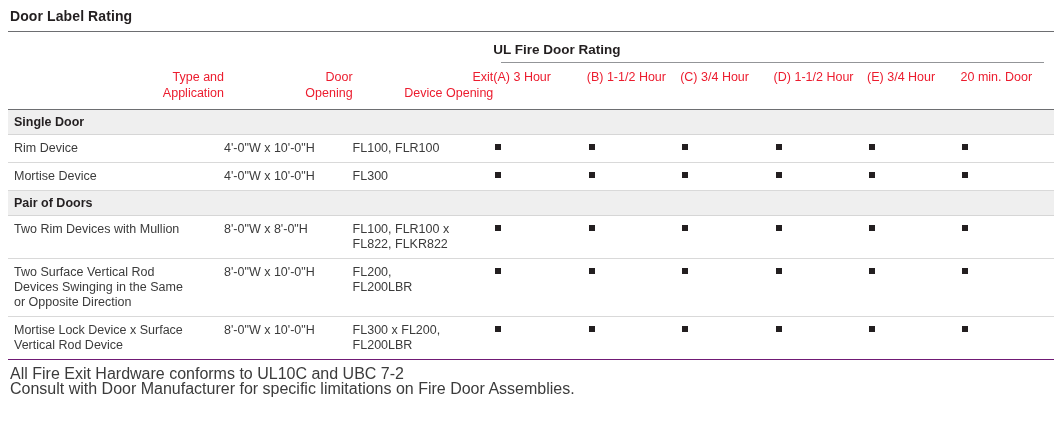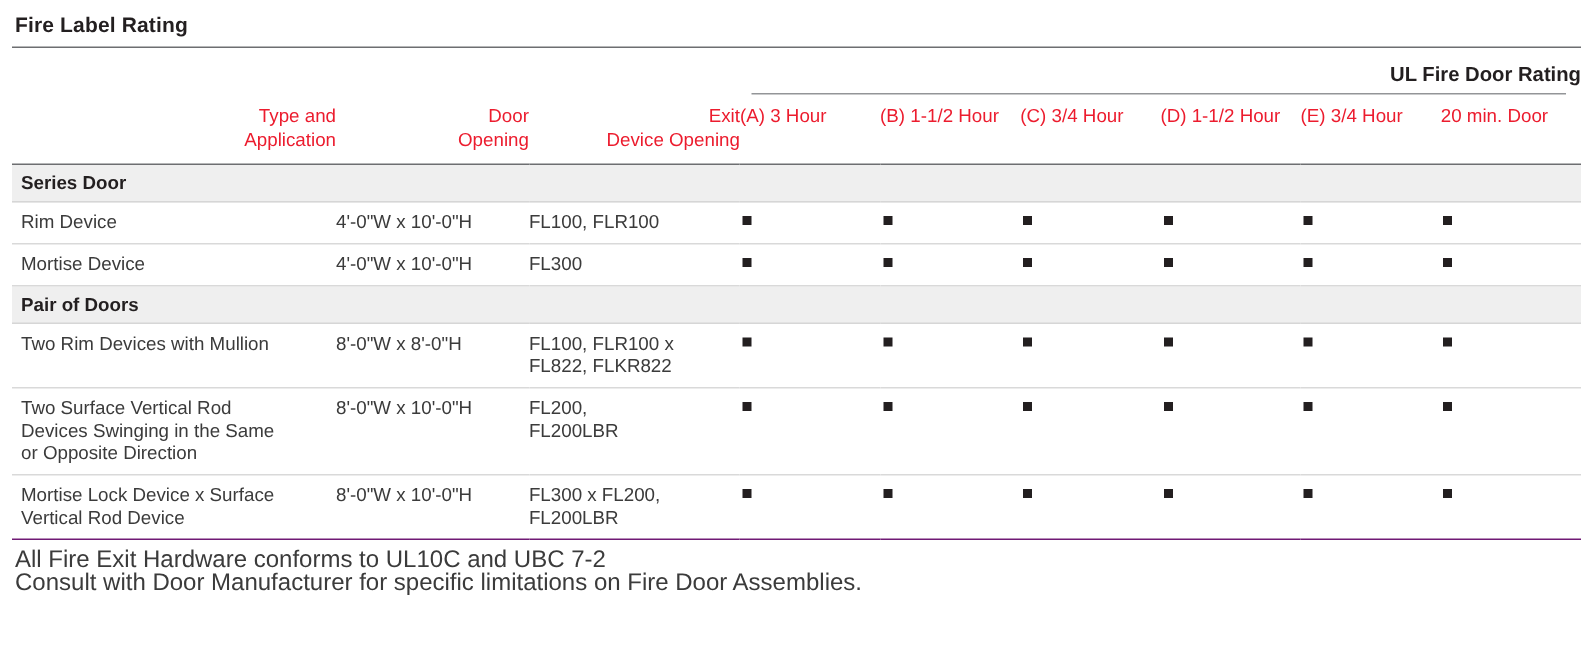--- a/index.html
+++ b/index.html
@@ -42,21 +42,21 @@
     table-layout: fixed;
     font-size: 12.5px;
   }
   col.c-type  { width: 215px; }
   col.c-open  { width: 128px; }
   col.c-exit  { width: 140px; }
   col.c-rate  { width: 93px; }
 
   
   .ul-head {
-    text-align: right;
+    text-align: left;
     font-weight: bold;
     font-size: 13.5px;
     color: #231f20;
     padding: 10px 0 6px 0;
     position: relative;
   }
   .ul-head .ul-underline {
     position: absolute;
     left: 8px;
     right: 10px;
@@ -128,21 +128,21 @@
     font-size: 16px;
     line-height: 15px;
     color: #3b3b3b;
   }
 </style>
 </head>
 <body>
 
 <div class="page">
 
-  <div class="title">Fire Label Rating</div>
+  <div class="title">Door Label Rating</div>
   <div class="rule-top"></div>
 
   <table class="rating">
     <colgroup>
       <col class="c-type">
         <col class="c-open">
         <col class="c-exit">
       <col class="c-rate">
         <col class="c-rate">
         <col class="c-rate">
@@ -199,21 +199,21 @@
         <th class="ratehead">
           <span class="lbl">20</span>
           <span class="lbl">min.</span>
           <span class="lbl">Door</span>
         </th>
       </tr>
     </thead>
     <tbody>
 
       <tr>
-        <td class="section" colspan="9">Series Door</td>
+        <td class="section" colspan="9">Single Door</td>
       </tr>
       <tr>
         <td class="cell name">Rim Device</td>
         <td class="cell">4'-0"W x 10'-0"H</td>
         <td class="cell">FL100, FLR100</td>
         <td class="cell mark"><span class="sq"></span></td>
         <td class="cell mark"><span class="sq"></span></td>
         <td class="cell mark"><span class="sq"></span></td>
         <td class="cell mark"><span class="sq"></span></td>
         <td class="cell mark"><span class="sq"></span></td>

